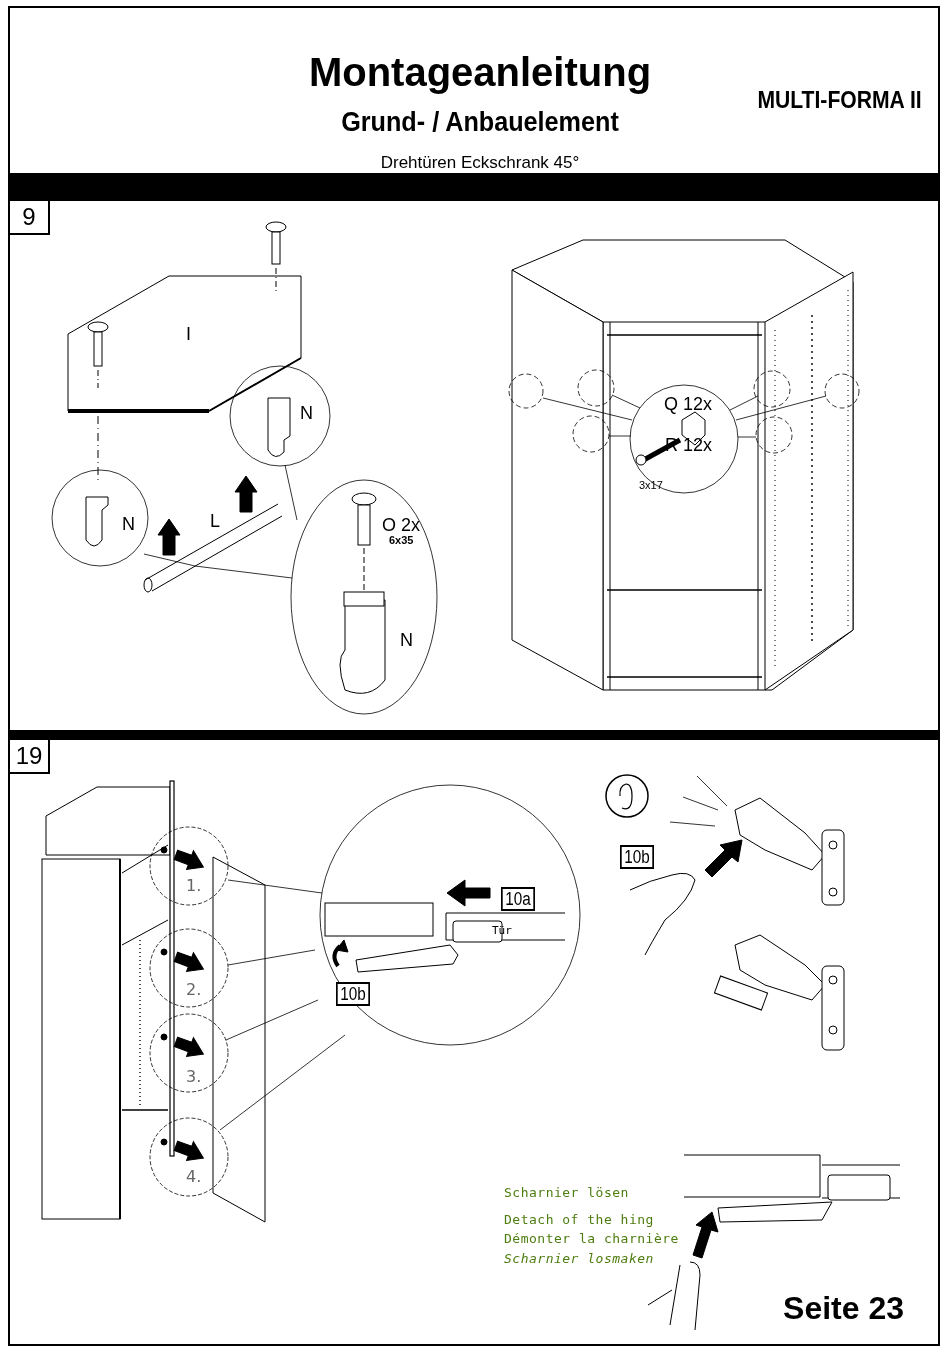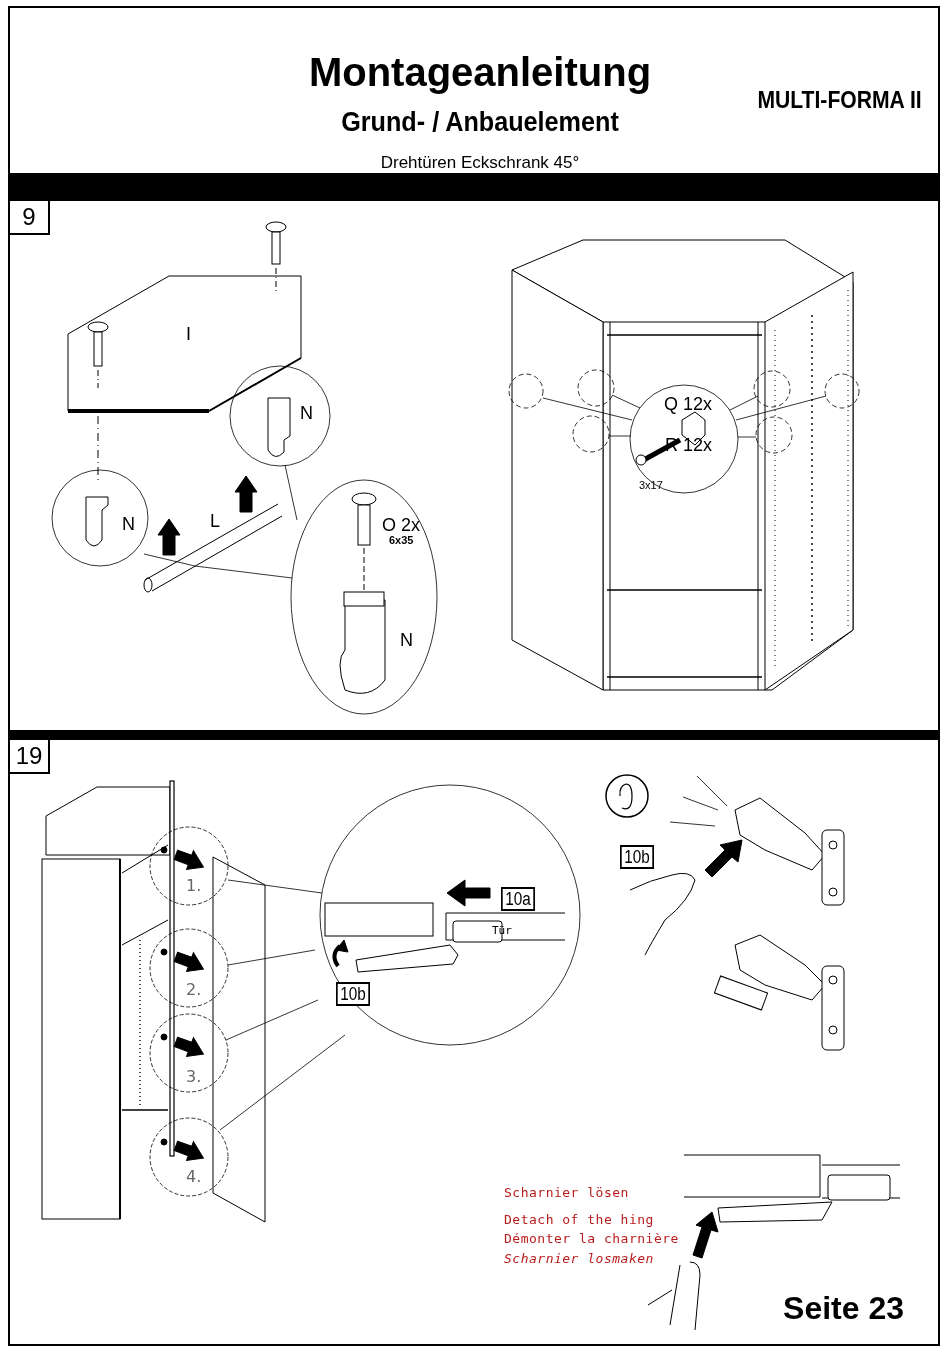--- a/index.html
+++ b/index.html
@@ -16,21 +16,21 @@
   .bar{position:absolute;left:10px;width:930px;background:#000;}
   .bar1{top:173px;height:28px;}
   .bar2{top:730px;height:10px;}
   .step-num{position:absolute;left:10px;width:40px;height:34px;border-right:2px solid #000;border-bottom:2px solid #000;box-sizing:border-box;font-size:24px;display:flex;align-items:center;justify-content:center;}
   .step9{top:201px;}
   .step10{top:740px;}
   svg.draw{position:absolute;left:0;top:0;}
   .lbl{position:absolute;font-size:18px;line-height:1;}
   .lbl-s{position:absolute;font-size:11px;line-height:1;}
   .box-lbl{position:absolute;border:2px solid #000;padding:1px 3px;font-size:18px;line-height:1;background:#fff;transform:scaleX(0.85);}
-  .caption{position:absolute;left:504px;font-family:"DejaVu Sans Mono",monospace;font-size:13px;line-height:1;color:#b91c1c;letter-spacing:0.5px;}
+  .caption{position:absolute;left:504px;font-family:"DejaVu Sans Mono",monospace;font-size:13px;line-height:1;color:#4d7c0f;letter-spacing:0.5px;}
   .page-num{position:absolute;right:46px;top:1292px;font-weight:bold;font-size:32px;line-height:1;}
   .num-step{position:absolute;font-family:"DejaVu Sans",sans-serif;font-size:16px;color:#666;}
 </style>
 </head>
 <body>
 
 <div class="frame"></div>
 
 <div class="header">
   <div class="title">Montageanleitung</div>

